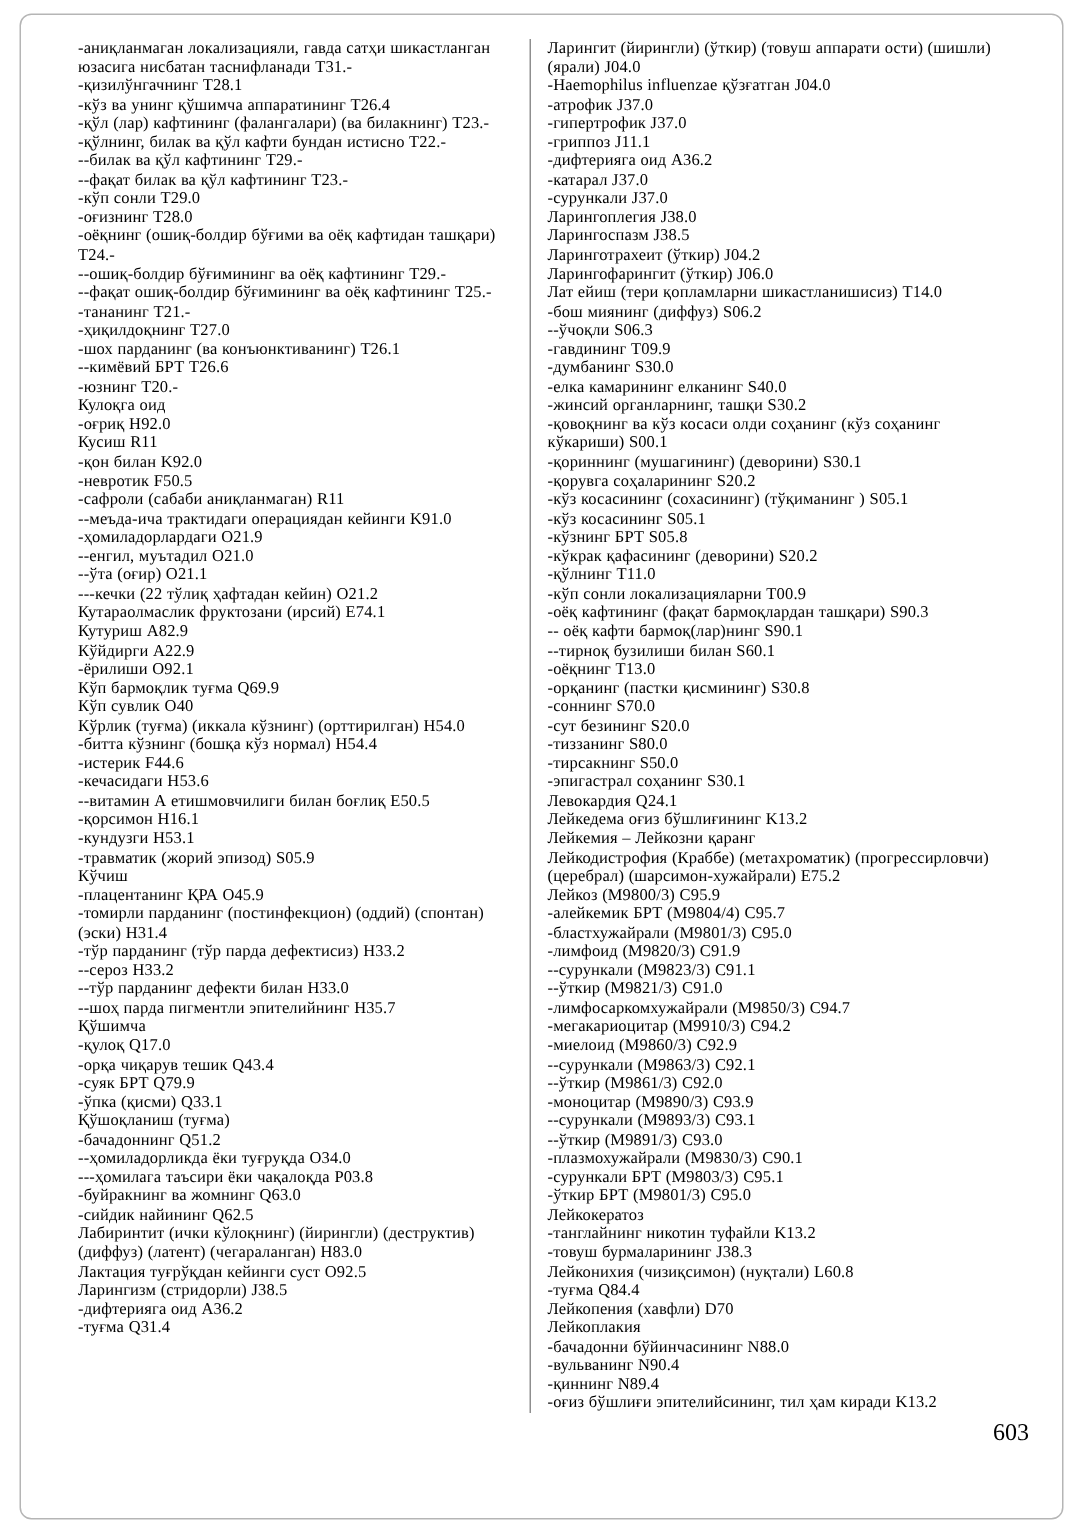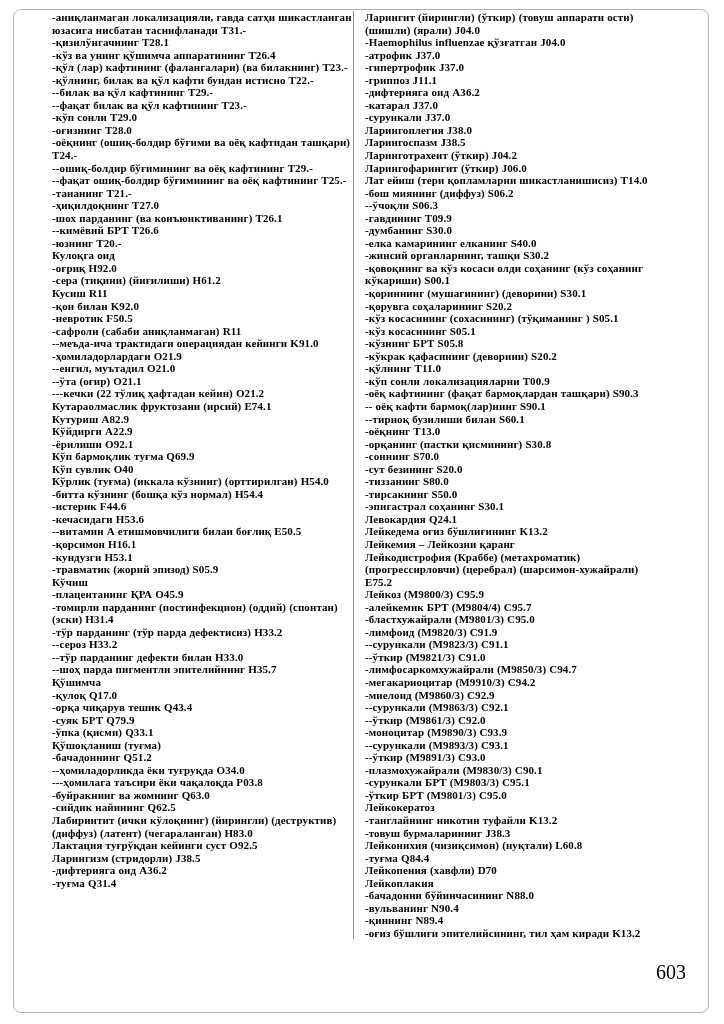--- a/index.html
+++ b/index.html
@@ -21,24 +21,23 @@
     top: 9px;
     width: 696px;
     height: 1004px;
     border: 1px solid #b5b5b5;
     border-radius: 8px;
     box-sizing: border-box;
   }
   .columns {
     position: absolute;
     left: 52px;
-    top: 11px;
+    top: 26px;
     display: flex;
     align-items: stretch;
-    font-weight: bold;
   }
   .col {
     width: 300px;
     font-size: 11px;
     line-height: 12.55px;
     letter-spacing: 0.1px;
   }
   .col .entry {
     margin: 0;
     padding: 0;
@@ -47,22 +46,22 @@
   .divider {
     width: 1px;
     background: #8f8f8f;
     margin-left: 1px;
     margin-right: 11px;
     flex: 0 0 auto;
   }
   .page-number {
     position: absolute;
     right: 38px;
-    bottom: 44px;
-    font-size: 20px;
+    bottom: 60px;
+    font-size: 16px;
     line-height: 16px;
   }
 </style>
 </head>
 <body>
 
 <div class="page-frame"></div>
 
 <div class="columns">
   <div class="col" id="col-left">
@@ -78,21 +77,20 @@
       <div class="entry">-оёқнинг (ошиқ-болдир бўғими ва оёқ кафтидан ташқари) T24.-</div>
       <div class="entry">--ошиқ-болдир бўғимининг ва оёқ кафтининг T29.-</div>
       <div class="entry">--фақат ошиқ-болдир бўғимининг ва оёқ кафтининг T25.-</div>
       <div class="entry">-тананинг T21.-</div>
       <div class="entry">-ҳиқилдоқнинг T27.0</div>
       <div class="entry">-шох парданинг (ва конъюнктиванинг) T26.1</div>
       <div class="entry">--кимёвий БРТ T26.6</div>
       <div class="entry">-юзнинг T20.-</div>
       <div class="entry">Кулоқга оид</div>
       <div class="entry">-оғриқ H92.0</div>
-      <div class="entry">-сера (тиқини) (йиғилиши) H61.2</div>
       <div class="entry">Кусиш R11</div>
       <div class="entry">-қон билан K92.0</div>
       <div class="entry">-невротик F50.5</div>
       <div class="entry">-сафроли (сабаби аниқланмаган) R11</div>
       <div class="entry">--меъда-ича трактидаги операциядан кейинги K91.0</div>
       <div class="entry">-ҳомиладорлардаги O21.9</div>
       <div class="entry">--енгил, муътадил O21.0</div>
       <div class="entry">--ўта (оғир) O21.1</div>
       <div class="entry">---кечки (22 тўлиқ ҳафтадан кейин) O21.2</div>
       <div class="entry">Кутараолмаслик фруктозани (ирсий) E74.1</div>

